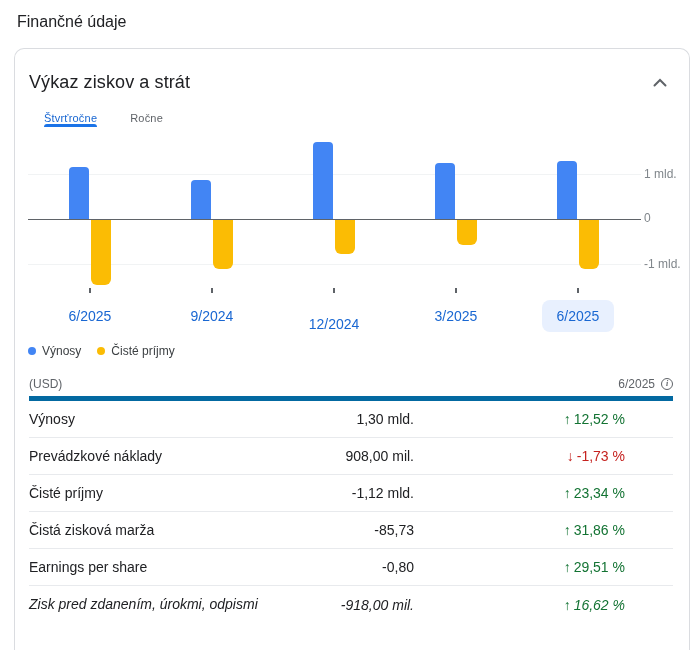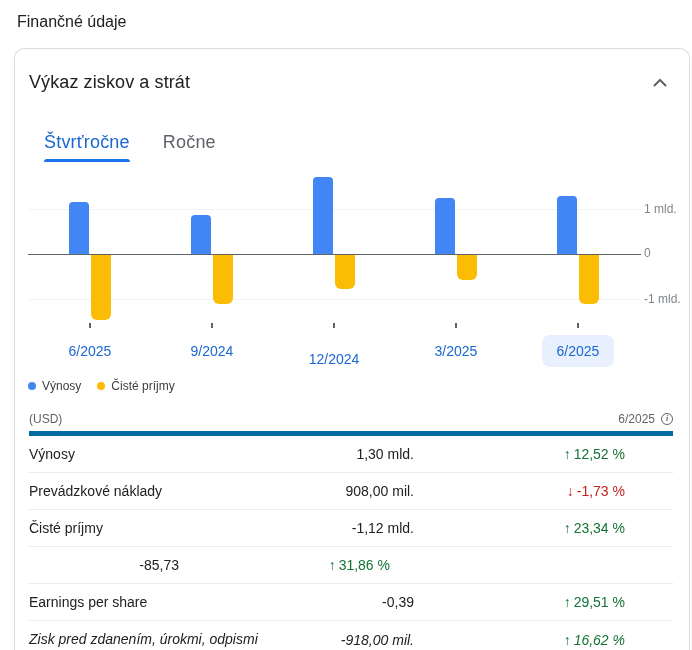--- a/index.html
+++ b/index.html
@@ -10,22 +10,22 @@
 
   .card { position: absolute; left: 14px; top: 48px; width: 676px; height: 620px;
     border: 1px solid #dadce0; border-radius: 10px 10px 0 0; border-bottom: none; background: #fff; }
 
   .card-header { display: flex; align-items: center; justify-content: space-between;
     padding: 22px 18px 0 14px; }
   .card-title { font-size: 18px; font-weight: 500; color: #202124; letter-spacing: .1px; }
   .collapse-btn { background: none; border: none; cursor: pointer; padding: 4px; display: flex; }
 
   .tabs { display: flex; padding-left: 29px; margin-top: 18px; }
-  .tab { font-size: 18px; color: #5f6368; padding-bottom: 9px; margin-right: 33px;
-    cursor: pointer; position: relative; letter-spacing: .2px; margin-top: 20px; }
+  .tab { font-size: 11px; color: #5f6368; padding-bottom: 3px; margin-right: 33px;
+    cursor: pointer; position: relative; letter-spacing: .2px; }
   .tab.selected { color: #1967d2; font-weight: 500; }
   .tab.selected::after { content: ""; position: absolute; left: 0; right: 0; bottom: 0;
     height: 3px; background: #1a73e8; border-radius: 3px 3px 0 0; }
 
   .chart { position: relative; width: 100%; height: 200px; margin-top: 8px; }
   .gridline { position: absolute; left: 13px; width: 613px; height: 1px; background: #f1f3f4; }
   .gridline.pos1 { top: 39px; } .gridline.neg1 { top: 129px; }
   .zero-line { position: absolute; left: 13px; width: 613px; height: 1.5px; top: 83.5px;
     background: #5f6368; z-index: 3; }
   .ytick { position: absolute; left: 629px; font-size: 12px; color: #80868b; line-height: 16px; }
@@ -156,29 +156,30 @@
         </div>
         <div class="t-row">
           <div class="c-label">Čisté príjmy</div>
           <div class="c-value">-1,12 mld.</div>
           <div class="c-change up">
             <span class="chg-arrow">↑</span>
             <span class="chg-val">23,34 %</span>
           </div>
         </div>
         <div class="t-row">
+          <div class="c-label">Čistá zisková marža</div>
           <div class="c-value">-85,73</div>
           <div class="c-change up">
             <span class="chg-arrow">↑</span>
             <span class="chg-val">31,86 %</span>
           </div>
         </div>
         <div class="t-row">
           <div class="c-label">Earnings per share</div>
-          <div class="c-value">-0,39</div>
+          <div class="c-value">-0,80</div>
           <div class="c-change up">
             <span class="chg-arrow">↑</span>
             <span class="chg-val">29,51 %</span>
           </div>
         </div>
         <div class="t-row">
           <div class="c-label">Zisk pred zdanením, úrokmi, odpismi</div>
           <div class="c-value">-918,00 mil.</div>
           <div class="c-change up">
             <span class="chg-arrow">↑</span>

